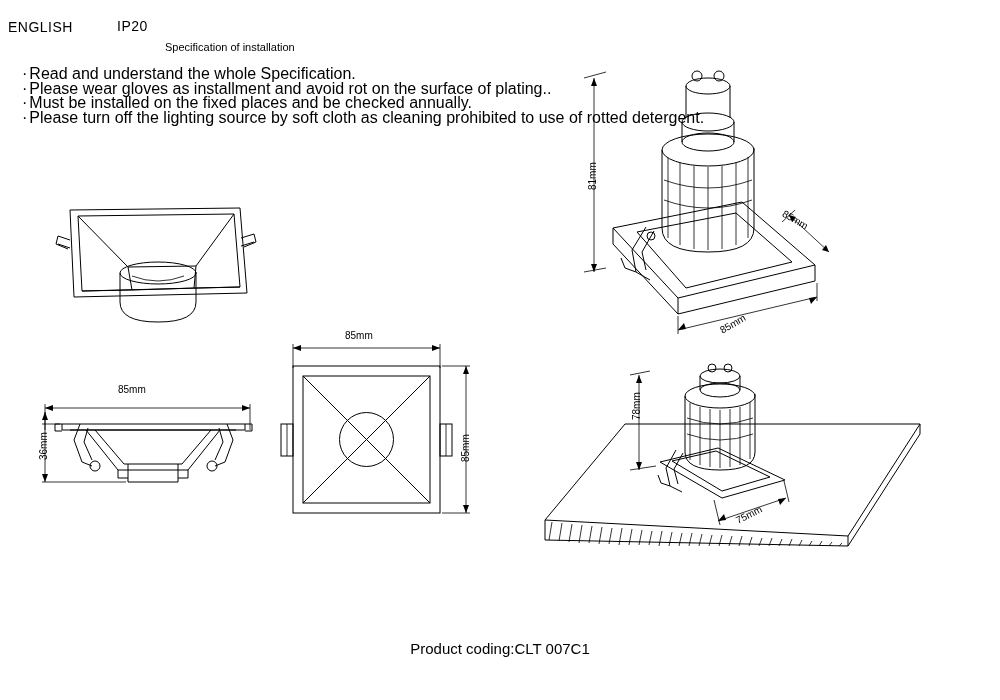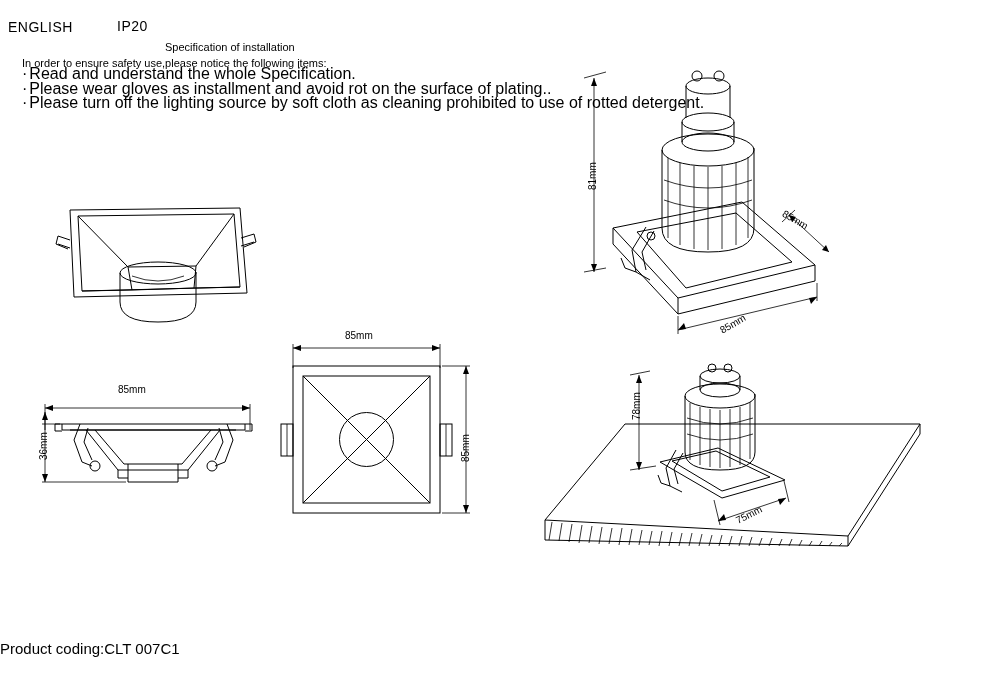--- a/index.html
+++ b/index.html
@@ -56,21 +56,21 @@
   .spec-list div::before {
     content: "\00B7";
     margin-right: 2px;
   }
   
   .footer {
     position: absolute;
     left: 0;
     right: 0;
     top: 640px;
-    text-align: left;
+    text-align: center;
     font-size: 15px;
   }
   
   .draw {
     position: absolute;
     left: 0;
     top: 0;
     width: 1000px;
     height: 700px;
   }
@@ -90,24 +90,24 @@
   .fill-k { fill: #000; stroke: none; }
 </style>
 </head>
 <body>
 
 <div class="page">
 
   <div class="lang">ENGLISH</div>
   <div class="ip">IP20</div>
   <div class="spec-title">Specification of installation</div>
-  <div class="spec-intro">In order to ensure safety use,please notice the following items:</div>
   <div class="spec-list">
     <div>Read and understand the whole Specification.</div>
     <div>Please wear gloves as installment and avoid rot on the surface of plating..</div>
+    <div>Must be installed on the fixed places and be checked annually.</div>
     <div>Please turn off the lighting source by soft cloth as cleaning prohibited to use of rotted detergent.</div>
   </div>
 
   <svg class="draw" viewBox="0 0 1000 700">
 
     <g>
 
       <path class="ln" d="M70 210 L240 208 L247 293 L74 297 Z"></path>
       <path class="ln" d="M78 216 L234 214 L240 287 L82 291 Z"></path>
 

